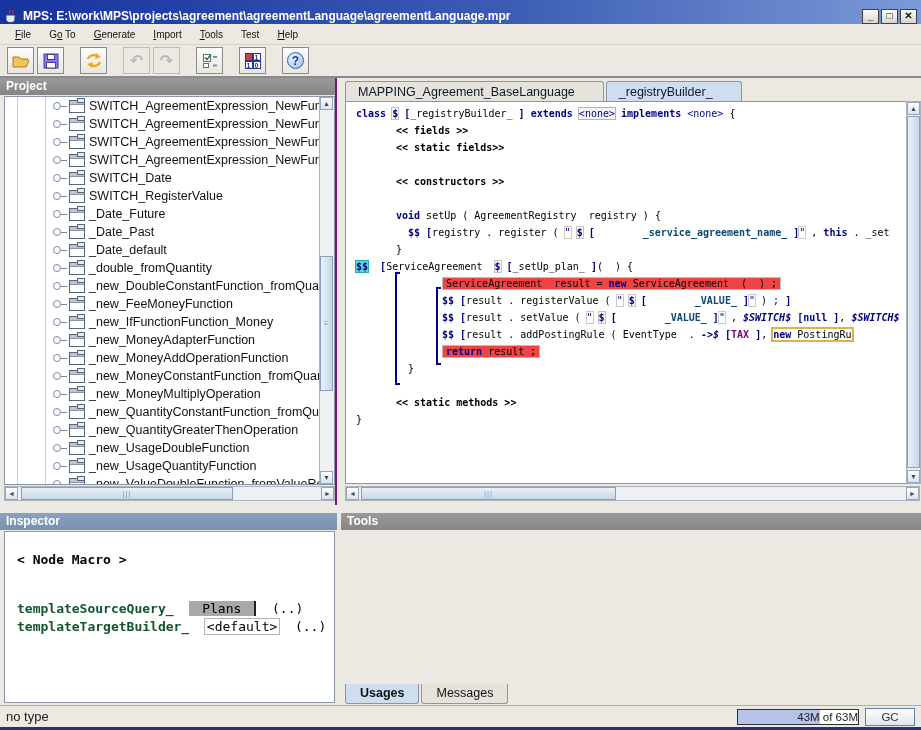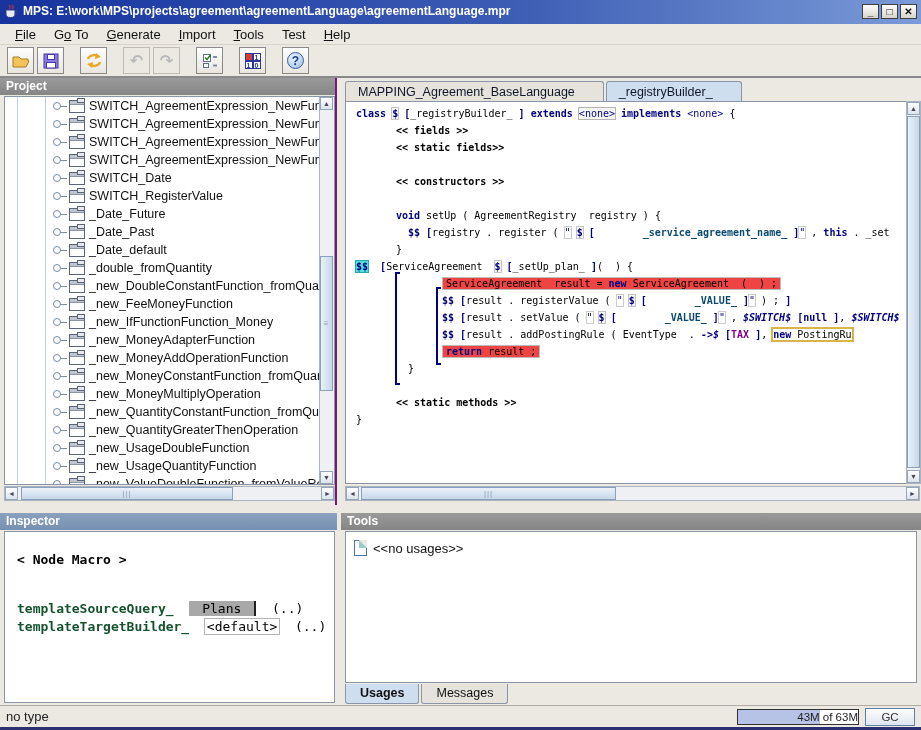--- a/index.html
+++ b/index.html
@@ -2,30 +2,30 @@
 <html><head>
 <meta charset="utf-8">
 <style>
   * { margin:0; padding:0; box-sizing:border-box; }
   html,body { width:921px; height:730px; overflow:hidden; }
   body { font-family:"Liberation Sans", sans-serif; background:#ece9e2; position:relative; font-size:12px; }
 
   
   .titlebar { position:absolute; left:0; top:0; width:921px; height:24px;
     background:linear-gradient(90deg,#16339e 0%,#3c5cb4 55%,#7a9ad8 100%);
-    display:flex; align-items:flex-start; padding:4px 4px; color:#fff; }
+    display:flex; align-items:center; padding:16px 4px; color:#fff; }
   .title-text { font-weight:bold; font-size:12px; margin-left:5px; flex:1; white-space:nowrap; overflow:hidden; }
   .win-controls { display:flex; gap:2px; }
   .win-btn { width:17px; height:15px; background:linear-gradient(#fefefe,#d8d4cc); border:1px solid #404040;
     color:#111; font-size:10px; font-weight:bold; display:flex; align-items:center; justify-content:center; line-height:1; }
 
   
   .menubar { position:absolute; left:0; top:24px; width:921px; height:21px; background:#ece9e2;
     display:flex; align-items:center; padding-left:6px; border-bottom:1px solid #d8d4cc; }
-  .menu-item { padding:2px 9px; font-size:13px; color:#111; }
+  .menu-item { padding:2px 9px; font-size:10px; color:#111; }
   .menu-item .mn { text-decoration:underline; }
 
   
   .toolbar { position:absolute; left:0; top:45px; width:921px; height:33px; background:#ece9e2;
     display:flex; align-items:center; padding-left:7px; border-bottom:2px solid #8a8a8a; }
   .tb-btn { width:27px; height:27px; margin-right:3px; background:linear-gradient(#fdfdfd,#e9e6df);
     border:1px solid #8a8a8a; display:flex; align-items:center; justify-content:center; }
   .tb-btn.disabled { border-color:#c0bcb4; background:#ece9e2; }
   .tb-gap { width:13px; }
   .glyph-undo,.glyph-redo { font-size:16px; color:#b8b8b8; font-weight:bold; font-family:"DejaVu Sans",sans-serif; }
@@ -391,24 +391,20 @@
     <div class="node-macro">&lt; Node Macro &gt;</div>
     <div id="inspector-rows">
         <div class="insp-row"><span class="insp-label">templateSourceQuery_  </span><span class="insp-sel">Plans</span><span>  (..)</span></div>
         <div class="insp-row"><span class="insp-label">templateTargetBuilder_  </span><span class="insp-default">&lt;default&gt;</span><span>  (..)</span></div>
       </div>
   </div>
 </div>
 
 <div class="tools-panel">
   <div class="panel-header hdr-gray">Tools</div>
-  <div class="tools-content">
-    <span class="doc-icon"></span>
-    <span class="no-usages">&lt;&lt;no usages&gt;&gt;</span>
-  </div>
   <div class="btabs" id="tools-tabs">
       <span class="btab active">Usages</span>
       <span class="btab">Messages</span>
     </div>
 </div>
 
 <div class="statusbar">
   <span class="status-left">no type</span>
   <span class="mem-bar">
     <span class="mem-fill" id="mem-fill" style="width: 68%;"></span>

